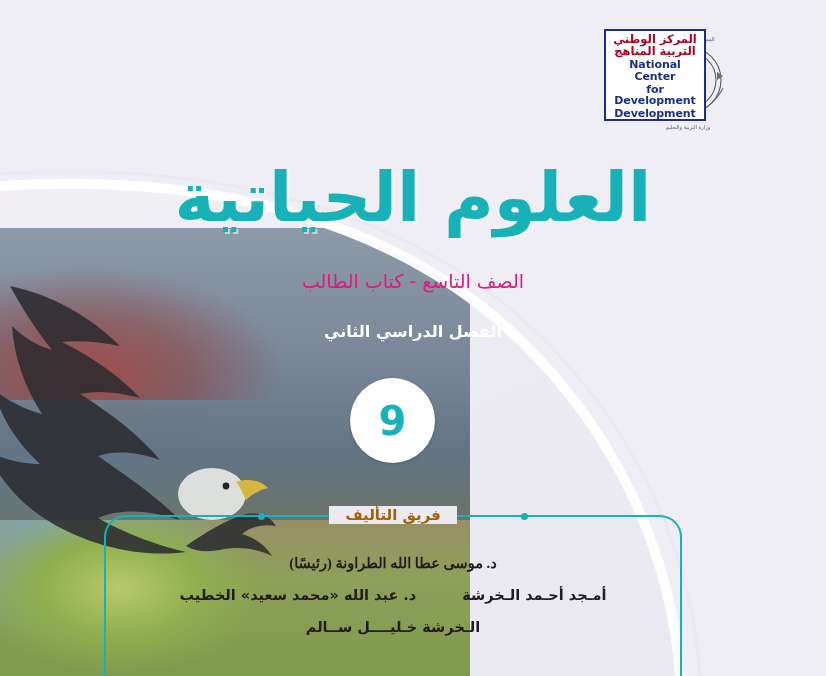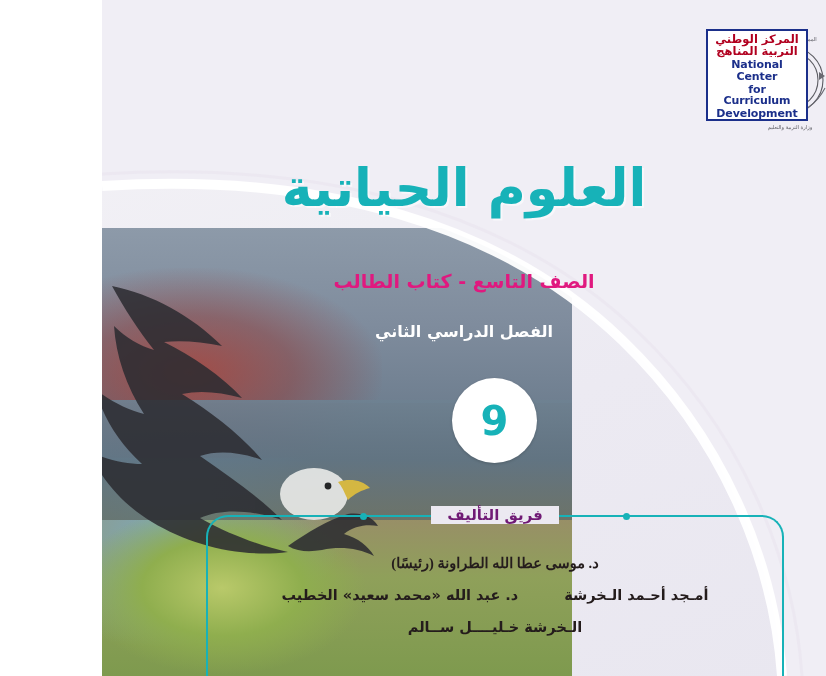--- a/index.html
+++ b/index.html
@@ -9,21 +9,21 @@
   body {
     width: 826px;
     height: 676px;
     overflow: hidden;
     font-family: "DejaVu Sans", "Liberation Sans", sans-serif;
     background: #ffffff;
   }
 
   .page {
     position: relative;
-    width: 724px;
+    width: 826px;
     height: 676px;
     overflow: hidden;
     background: linear-gradient(160deg, #f4f2f6 0%, #efeef4 35%, #eceaf2 60%, #e9e7f0 100%);
     margin-left: 12px;
   }
 
   
   .bg-photo {
     position: absolute;
     left: 0;
@@ -104,34 +104,34 @@
   }
 
   
   .main-title {
     position: absolute;
     right: 0;
     left: 0;
     top: 158px;
     text-align: center;
     color: #17b2b8;
-    font-size: 52px;
+    font-size: 68px;
     font-weight: 700;
     letter-spacing: 0px;
     text-shadow: 2px 2px 0 rgba(255,255,255,0.55);
     direction: rtl;
   }
   .subtitle {
     position: absolute;
     left: 0; right: 0;
     top: 270px;
     text-align: center;
     color: #e0197f;
     font-size: 19px;
-    font-weight: 700;
+    font-weight: 400;
     direction: rtl;
   }
   .term {
     position: absolute;
     left: 0; right: 0;
     top: 322px;
     text-align: center;
     color: #ffffff;
     font-size: 16px;
     font-weight: 700;
@@ -175,21 +175,21 @@
   .authors-title-wrap {
     position: absolute;
     left: 0; right: 0;
     top: -12px;
     text-align: center;
   }
   .authors-title {
     display: inline-block;
     background: #ece9f1;
     padding: 0 16px;
-    color: #701a75;
+    color: #a16207;
     font-size: 15px;
     font-weight: 700;
     direction: rtl;
   }
   .dot {
     position: absolute;
     top: -4px;
     width: 7px;
     height: 7px;
     border-radius: 50%;
@@ -276,21 +276,21 @@
     <g fill="#5c5c63" font-size="5.2" font-family="DejaVu Sans, sans-serif">
       <text x="55" y="13" text-anchor="middle">المملكة الأردنية الهاشمية</text>
       <text x="55" y="101" text-anchor="middle">وزارة التربية والتعليم</text>
     </g>
   </svg>
 
   <div class="ncd-logo">
     <div class="ncd-ar">المركز الوطني</div>
     <div class="ncd-ar">التربية المناهج</div>
     <div class="ncd-en">National Center</div>
-    <div class="ncd-en">for Curriculum</div>
+    <div class="ncd-en">for Development</div>
     <div class="ncd-en">Development</div>
   </div>
 
   <div class="main-title">العلوم الحياتية</div>
   <div class="subtitle">الصف التاسع - كتاب الطالب</div>
   <div class="term">الفصل الدراسي الثاني</div>
 
   <div class="grade-circle">
     <span class="grade-num">9</span>
   </div>

